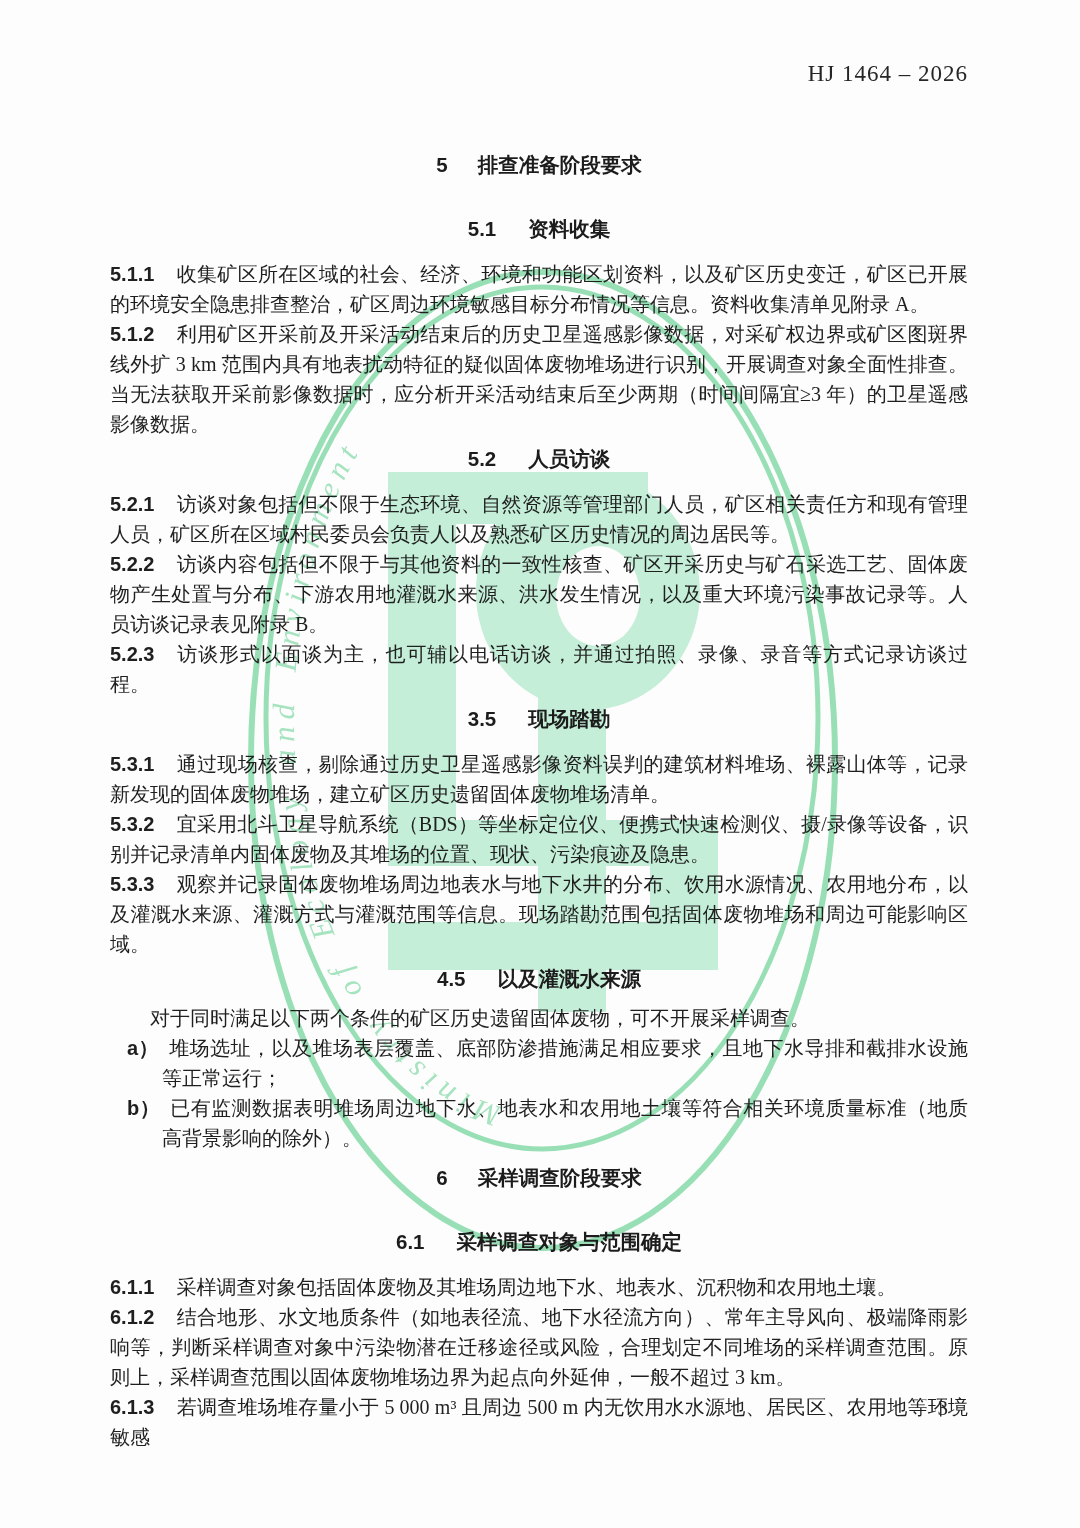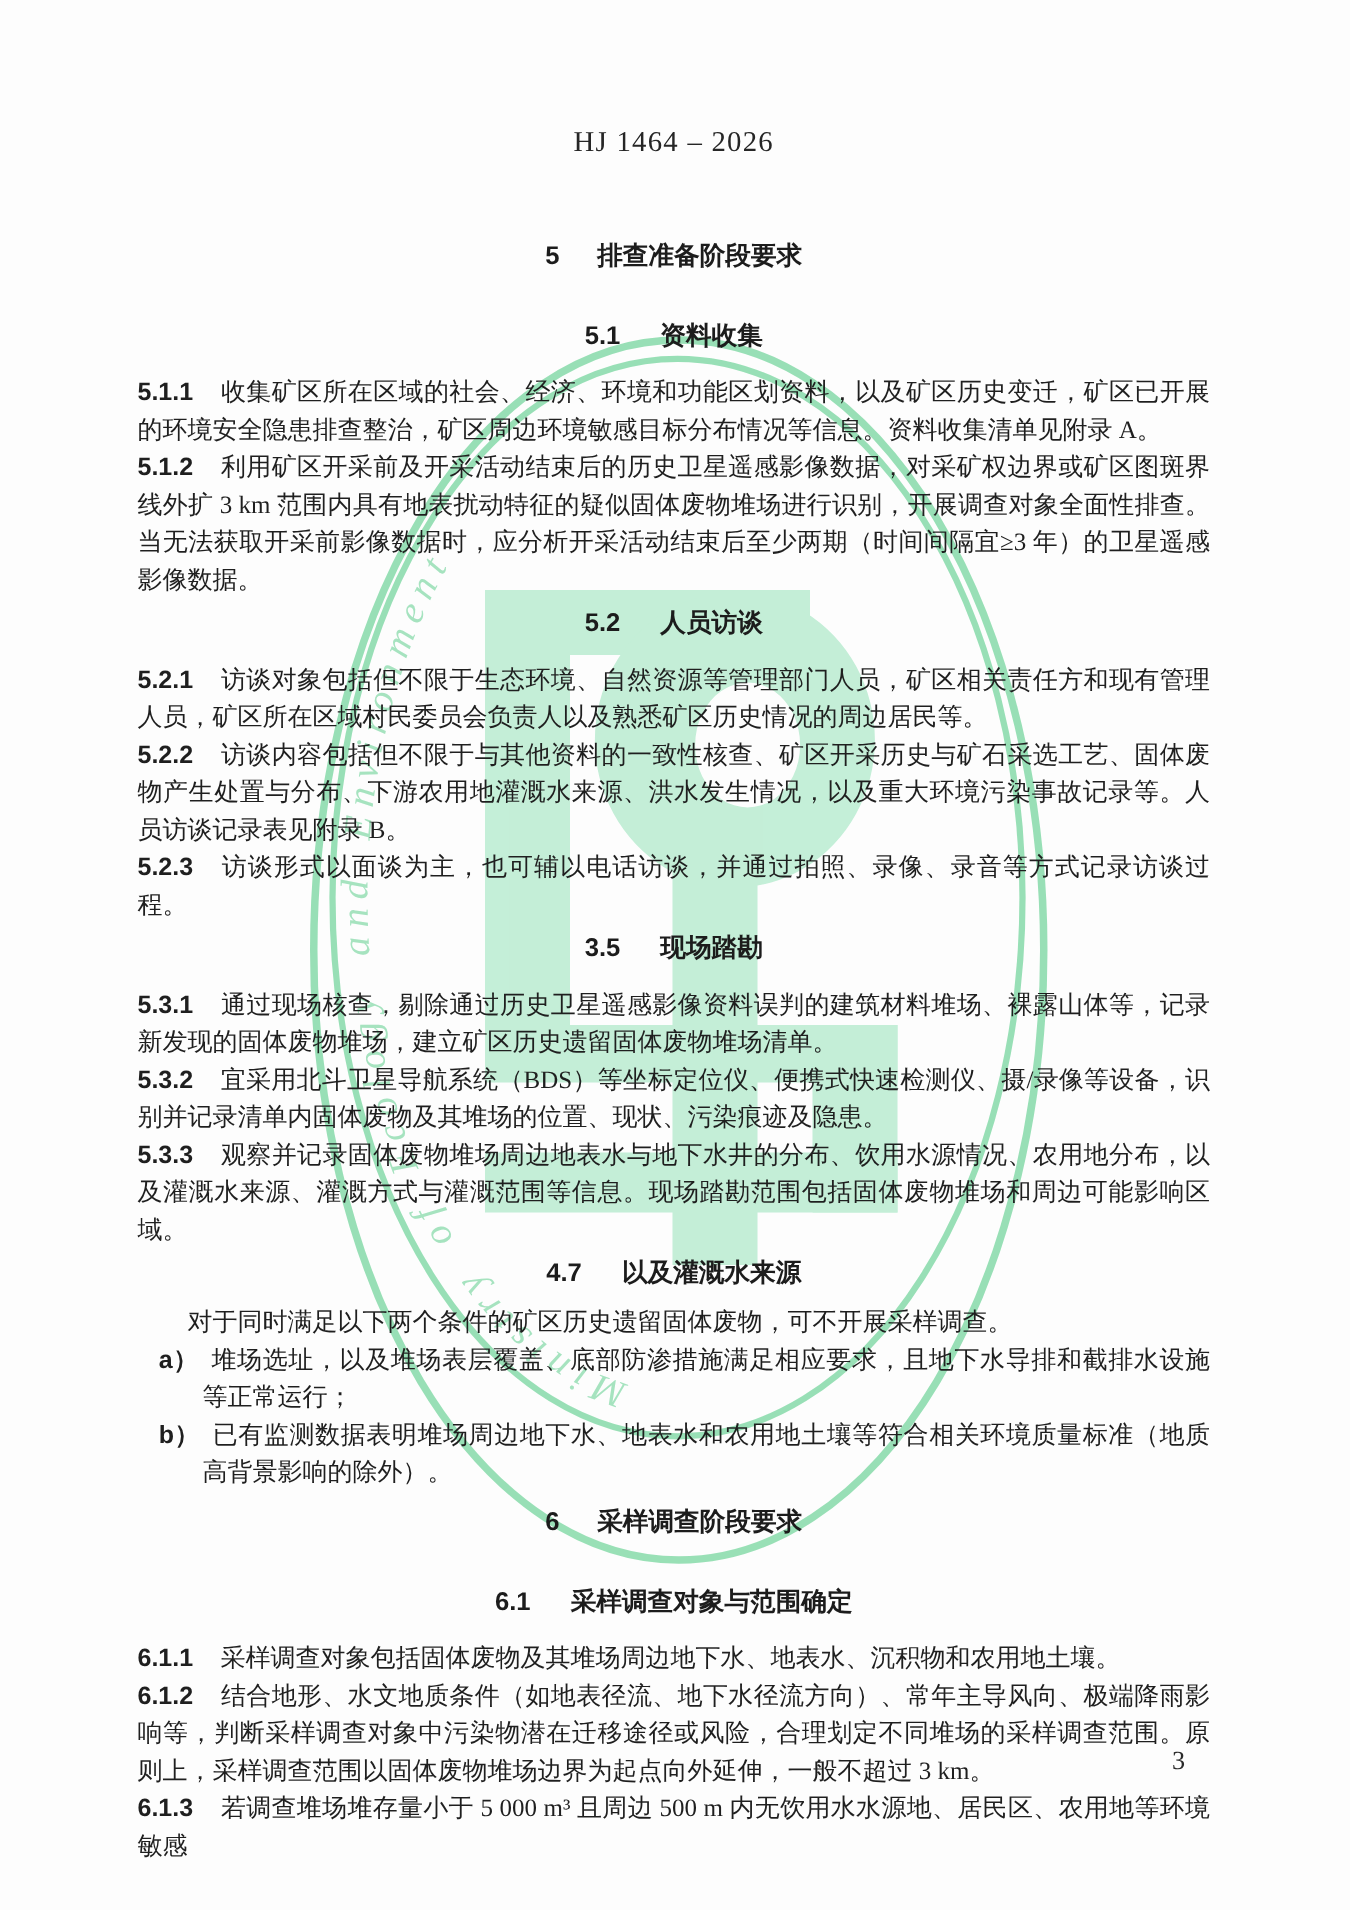--- a/index.html
+++ b/index.html
@@ -7,21 +7,21 @@
     position:relative; width:1080px; height:1528px; overflow:hidden;
     background:#fdfdfd; color:#1f1f1f;
     font-family:"Liberation Serif","DejaVu Serif",serif;
   }
   .watermark {
     position:absolute; left:0; top:0; z-index:1;
     filter:blur(0.6px);
   }
   .content { position:relative; z-index:2; padding:0 112px 0 110px; }
   .doc-code {
-    text-align:center; padding-top:100px; font-size:23px; line-height:28px;
+    text-align:right; padding-top:60px; font-size:23px; line-height:28px;
     letter-spacing:1px; color:#262626;
   }
   .h1,.h2 {
     font-family:"Liberation Sans","DejaVu Sans",sans-serif;
     font-weight:bold; font-size:20.5px; line-height:30px; color:#1c1c1c;text-align:center;
   }
   .h1 { margin:62px 0 0 0; }
   .item + .h1 { margin-top:10px; }
   .h2 { margin:34px 0 0 0; }
   .clause + .h2 { margin-top:5px; }
@@ -78,21 +78,21 @@
         <p class="clause"><b class="num">5.1.1</b><span class="txt">收集矿区所在区域的社会、经济、环境和功能区划资料，以及矿区历史变迁，矿区已开展的环境安全隐患排查整治，矿区周边环境敏感目标分布情况等信息。资料收集清单见附录 A。</span></p>
         <p class="clause"><b class="num">5.1.2</b><span class="txt">利用矿区开采前及开采活动结束后的历史卫星遥感影像数据，对采矿权边界或矿区图斑界线外扩 3 km 范围内具有地表扰动特征的疑似固体废物堆场进行识别，开展调查对象全面性排查。当无法获取开采前影像数据时，应分析开采活动结束后至少两期（时间间隔宜≥3 年）的卫星遥感影像数据。</span></p>
         <div class="h2"><span class="num">5.2</span><span class="title">人员访谈</span></div>
         <p class="clause"><b class="num">5.2.1</b><span class="txt">访谈对象包括但不限于生态环境、自然资源等管理部门人员，矿区相关责任方和现有管理人员，矿区所在区域村民委员会负责人以及熟悉矿区历史情况的周边居民等。</span></p>
         <p class="clause"><b class="num">5.2.2</b><span class="txt">访谈内容包括但不限于与其他资料的一致性核查、矿区开采历史与矿石采选工艺、固体废物产生处置与分布、下游农用地灌溉水来源、洪水发生情况，以及重大环境污染事故记录等。人员访谈记录表见附录 B。</span></p>
         <p class="clause"><b class="num">5.2.3</b><span class="txt">访谈形式以面谈为主，也可辅以电话访谈，并通过拍照、录像、录音等方式记录访谈过程。</span></p>
         <div class="h2"><span class="num">3.5</span><span class="title">现场踏勘</span></div>
         <p class="clause"><b class="num">5.3.1</b><span class="txt">通过现场核查，剔除通过历史卫星遥感影像资料误判的建筑材料堆场、裸露山体等，记录新发现的固体废物堆场，建立矿区历史遗留固体废物堆场清单。</span></p>
         <p class="clause"><b class="num">5.3.2</b><span class="txt">宜采用北斗卫星导航系统（BDS）等坐标定位仪、便携式快速检测仪、摄/录像等设备，识别并记录清单内固体废物及其堆场的位置、现状、污染痕迹及隐患。</span></p>
         <p class="clause"><b class="num">5.3.3</b><span class="txt">观察并记录固体废物堆场周边地表水与地下水井的分布、饮用水源情况、农用地分布，以及灌溉水来源、灌溉方式与灌溉范围等信息。现场踏勘范围包括固体废物堆场和周边可能影响区域。</span></p>
-        <div class="h2"><span class="num">4.7</span><span class="title">以及灌溉水来源</span></div>
+        <div class="h2"><span class="num">4.5</span><span class="title">以及灌溉水来源</span></div>
         <p class="intro">对于同时满足以下两个条件的矿区历史遗留固体废物，可不开展采样调查。</p>
         <p class="item"><b class="marker">a）</b><span class="txt">堆场选址，以及堆场表层覆盖、底部防渗措施满足相应要求，且地下水导排和截排水设施等正常运行；</span></p>
         <p class="item"><b class="marker">b）</b><span class="txt">已有监测数据表明堆场周边地下水、地表水和农用地土壤等符合相关环境质量标准（地质高背景影响的除外）。</span></p>
         <div class="h1"><span class="num">6</span><span class="title">采样调查阶段要求</span></div>
         <div class="h2"><span class="num">6.1</span><span class="title">采样调查对象与范围确定</span></div>
         <p class="clause"><b class="num">6.1.1</b><span class="txt">采样调查对象包括固体废物及其堆场周边地下水、地表水、沉积物和农用地土壤。</span></p>
         <p class="clause"><b class="num">6.1.2</b><span class="txt">结合地形、水文地质条件（如地表径流、地下水径流方向）、常年主导风向、极端降雨影响等，判断采样调查对象中污染物潜在迁移途径或风险，合理划定不同堆场的采样调查范围。原则上，采样调查范围以固体废物堆场边界为起点向外延伸，一般不超过 3 km。</span></p>
         <p class="clause"><b class="num">6.1.3</b><span class="txt">若调查堆场堆存量小于 5 000 m³ 且周边 500 m 内无饮用水水源地、居民区、农用地等环境敏感</span></p>
       </div>
   </div>

